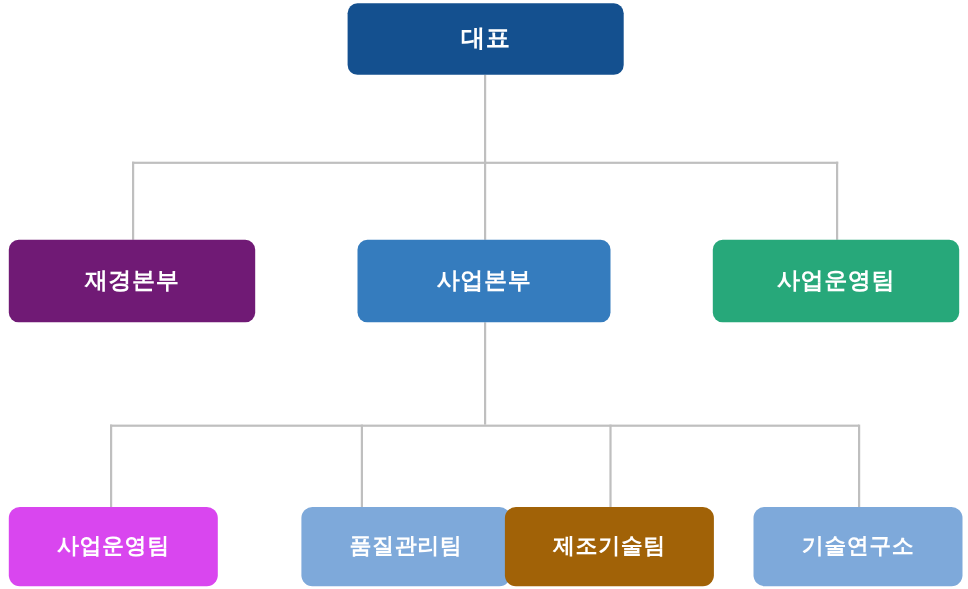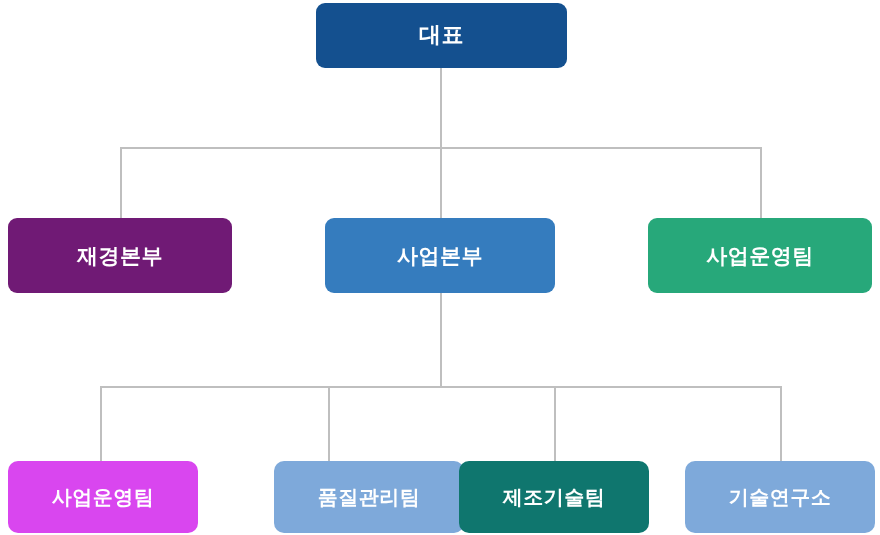--- a/index.html
+++ b/index.html
@@ -96,16 +96,16 @@
   <div class="conn conn-v" style="left: 780px; top: 386px; height: 75px; background: rgb(191, 191, 191);"></div>
 
   <div class="node node-ceo" style="background: rgb(20, 80, 143); color: rgb(255, 255, 255);">대표</div>
 
   <div class="node node-div node-div-finance" style="background: #701a75; color: rgb(255, 255, 255);">재경본부</div>
   <div class="node node-div node-div-business" style="background: rgb(53, 124, 190); color: rgb(255, 255, 255);">사업본부</div>
   <div class="node node-div node-div-hr" style="background: rgb(39, 168, 122); color: rgb(255, 255, 255);">사업운영팀</div>
 
   <div class="node node-team team-1" style="background: #d946ef; color: rgb(255, 255, 255);">사업운영팀</div>
   <div class="node node-team team-2" style="background: rgb(126, 169, 218); color: rgb(255, 255, 255); margin-left: 41px;">품질관리팀</div>
-  <div class="node node-team team-3" style="background: #0f766e; color: rgb(255, 255, 255);">제조기술팀</div>
+  <div class="node node-team team-3" style="background: #a16207; color: rgb(255, 255, 255);">제조기술팀</div>
   <div class="node node-team team-4" style="background: rgb(126, 169, 218); color: rgb(255, 255, 255);">기술연구소</div>
 
 </div>
 
 </body></html>

